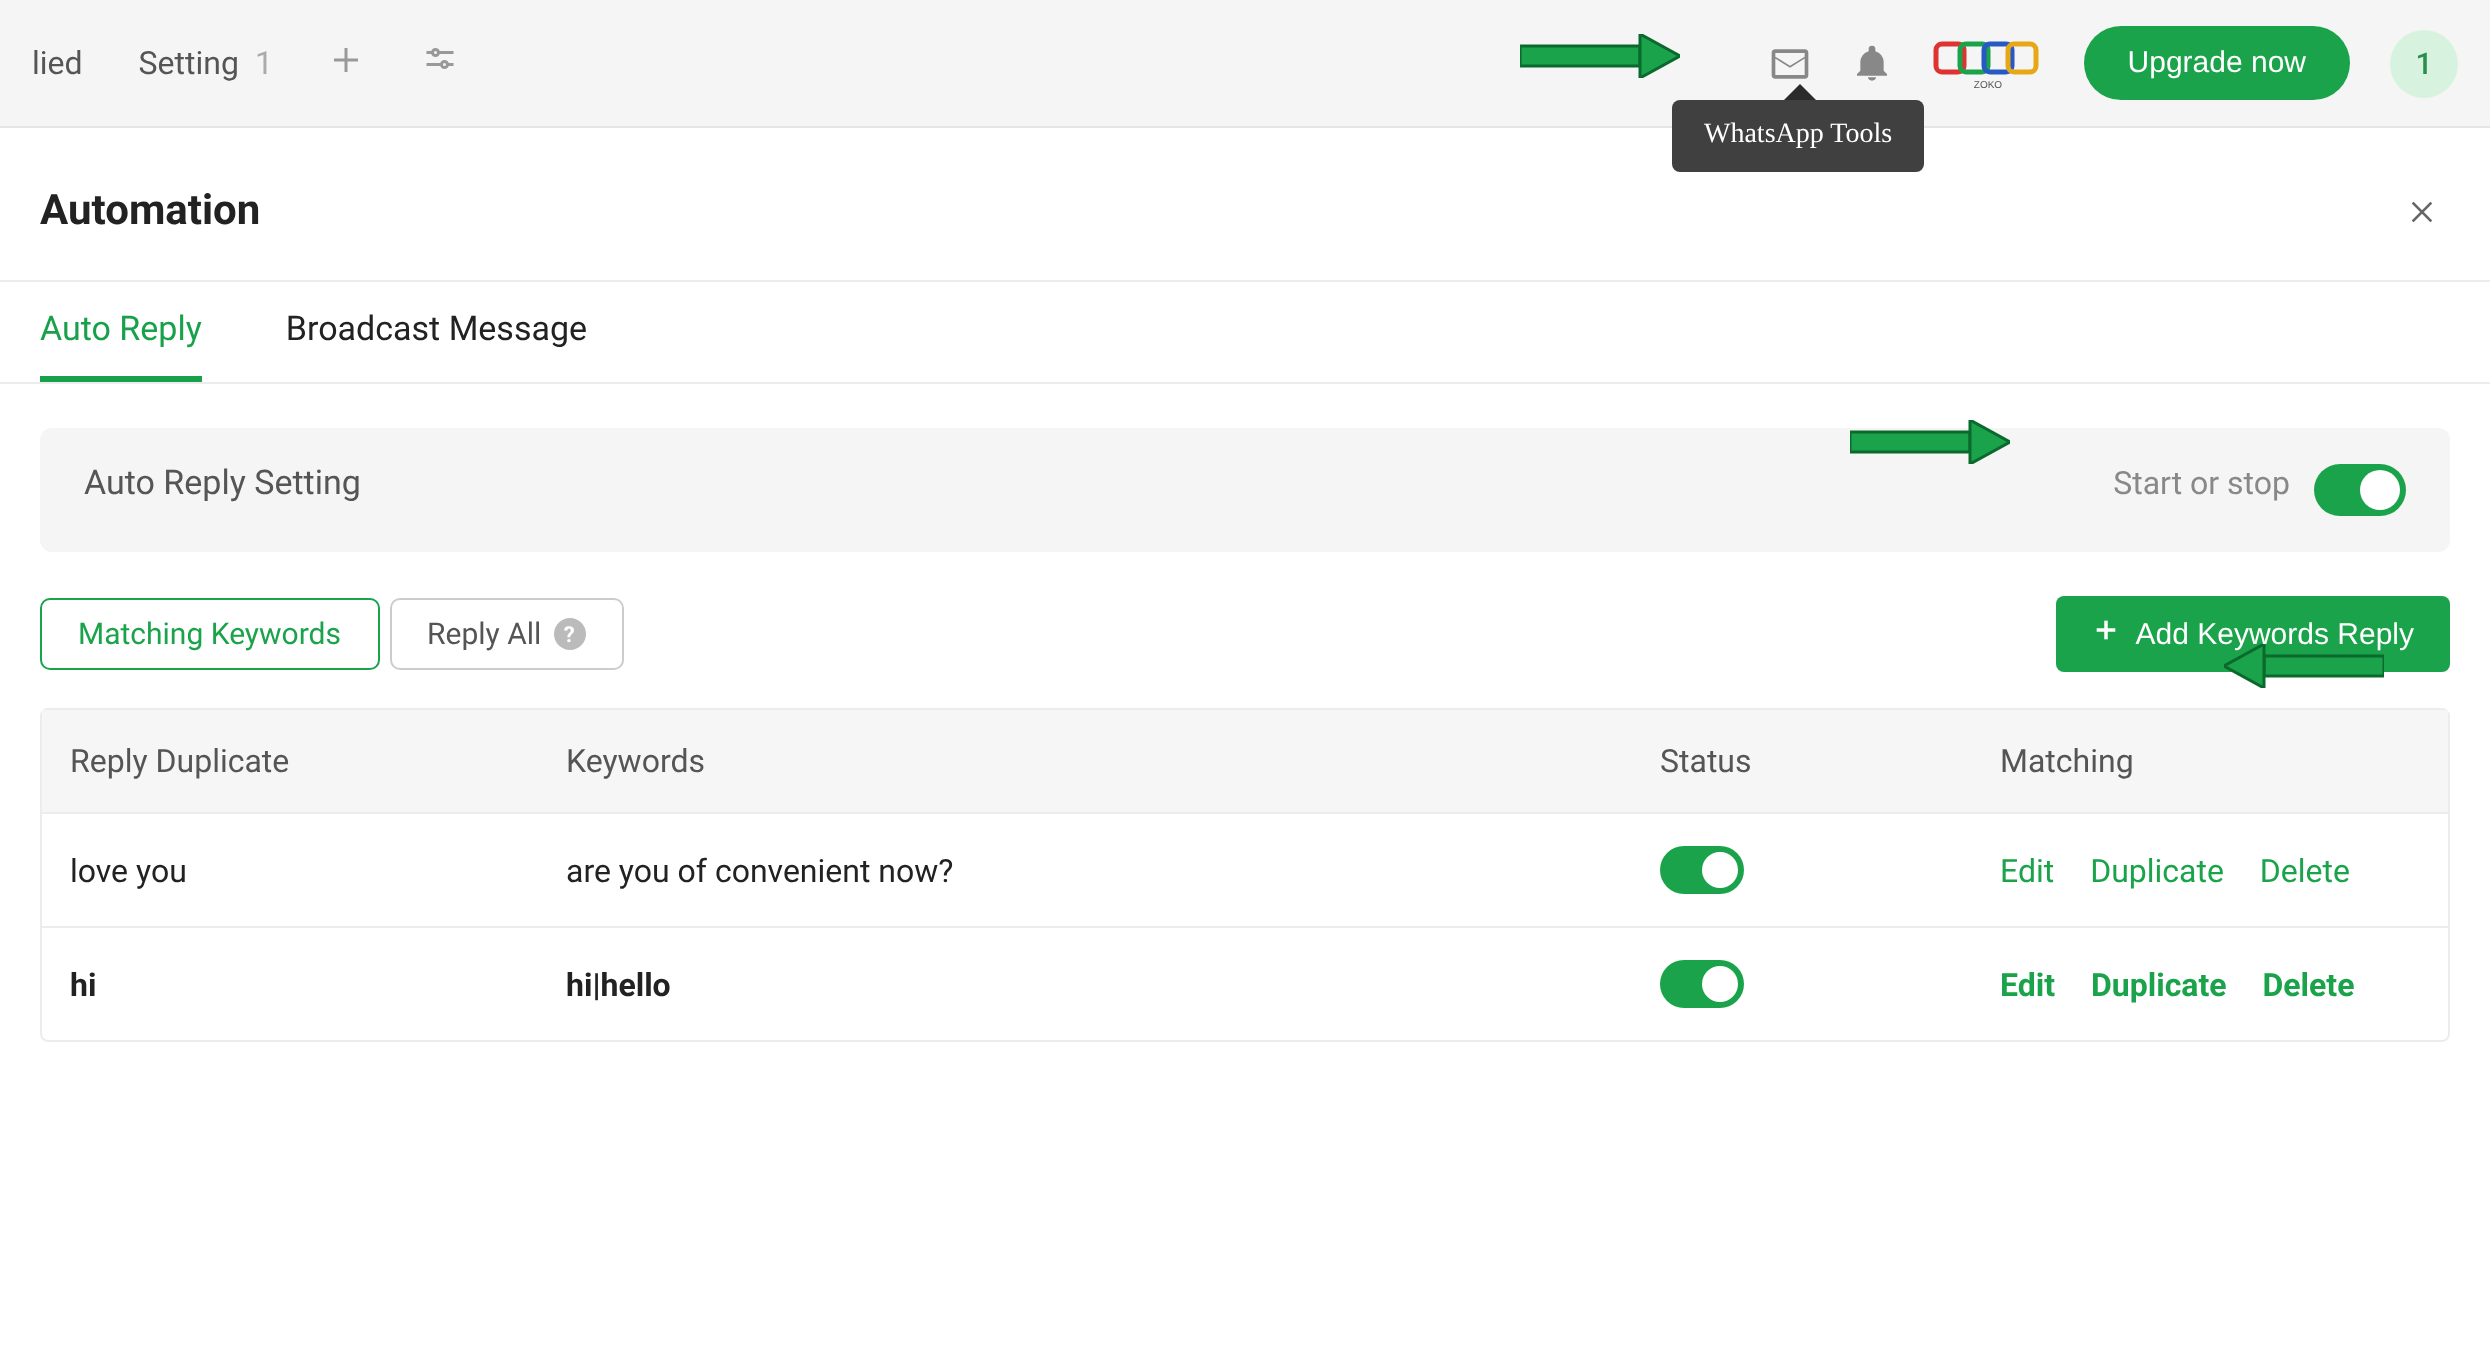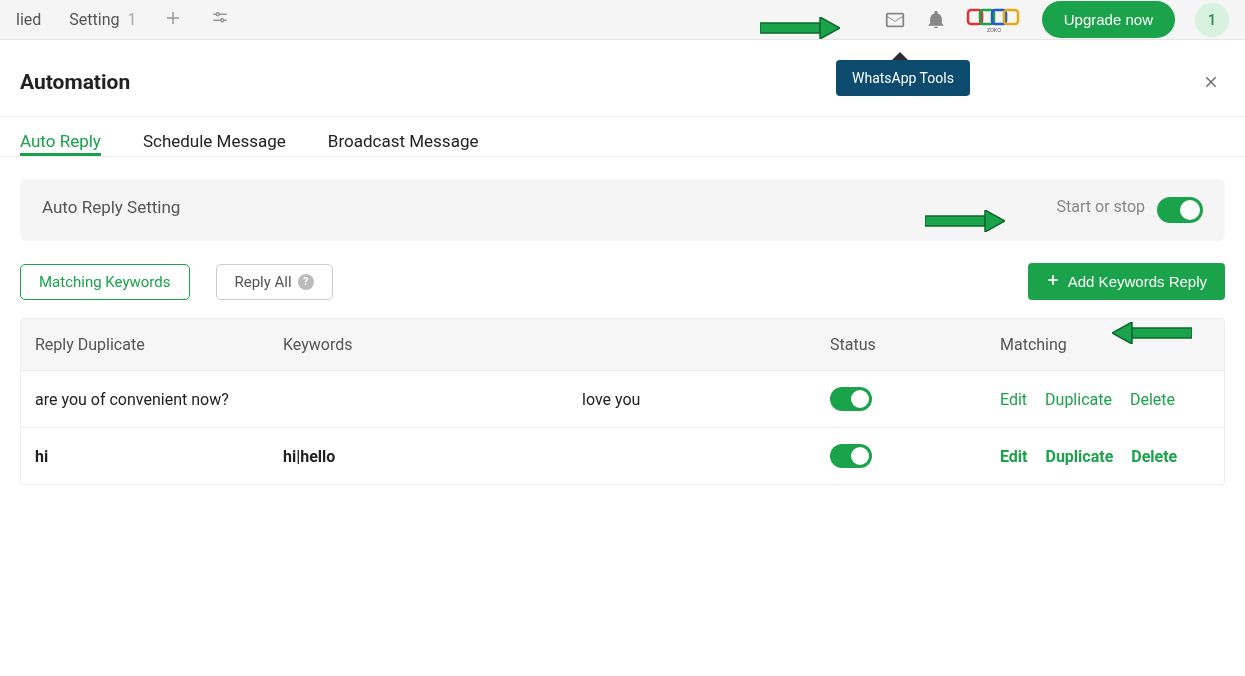--- a/index.html
+++ b/index.html
@@ -7,21 +7,21 @@
     font-family: -apple-system, BlinkMacSystemFont, "Segoe UI", Roboto, Arial, sans-serif;
     background: #fff;
     color: #222;
     width: 1245px;
     height: 676px;
     overflow: hidden;
   }
 
   
   .topbar {
-    height: 40px;
+    height: 64px;
     background: #f5f5f5;
     border-bottom: 1px solid #e5e5e5;
     display: flex;
     align-items: center;
     padding: 0 16px;
     position: relative;
   }
   .topbar-left {
     display: flex;
     align-items: center;
@@ -58,26 +58,27 @@
     font-size:15px;font-weight:500;
   }
   .zoko-logo {
     display:flex;align-items:center;justify-content:center;
     width:56px;height:28px;
   }
 
   
   .tooltip {
     position:absolute;
-    top:60px; left:836px;
-    background:#0c4a6e;color:#fff;
+    top:50px; left:836px;
+    background:#404040;color:#fff;
     font-size:14px;
     padding:10px 16px;
     border-radius:4px;
     white-space:nowrap;
+    font-family:Liberation Serif, serif;
   }
   .tooltip::before {
     content:"";
     position:absolute;
     top:-8px;left:56px;
     border:8px solid transparent;
     border-bottom-color:#2b2b2b;
     border-top:none;
   }
 
@@ -105,21 +106,21 @@
     width:28px;height:28px;display:flex;align-items:center;justify-content:center;
   }
 
   
   .tabs {
     display:flex;gap:42px;
     padding:14px 20px 0 20px;
     border-bottom:1px solid #ececec;
   }
   .tab {
-    padding-bottom:2px;
+    padding-bottom:13px;
     font-size:17px;color:#222;cursor:pointer;
   }
   .tab.active { color:#18a14a;border-bottom:3px solid #18a14a; }
 
   
   .setting-bar {
     margin:22px 20px 0 20px;
     background:#f5f5f5;border-radius:6px;
     padding:18px 22px;
     display:flex;align-items:flex-start;
@@ -139,21 +140,21 @@
   .filter-row {
     display:flex;align-items:center;
     margin:22px 20px 0 20px;
   }
   .pill {
     border:1px solid #ccc;border-radius:5px;
     padding:8px 18px;font-size:15px;cursor:pointer;color:#555;
     display:flex;align-items:center;gap:6px;
   }
   .pill.active { border-color:#1aa34a;color:#1aa34a; }
-  .pill + .pill { margin-left:26px; }
+  .pill + .pill { margin-left:5px; }
   .info-dot {
     width:16px;height:16px;border-radius:50%;background:#bbb;color:#fff;
     display:flex;align-items:center;justify-content:center;font-size:11px;font-weight:bold;
   }
   .add-btn {
     margin-left:auto;
     background:#1aa34a;color:#fff;border:none;border-radius:4px;
     padding:10px 18px;font-size:15px;cursor:pointer;
     display:flex;align-items:center;gap:8px;
   }
@@ -266,21 +267,20 @@
   <div class="close-x">
     <svg width="16" height="16" viewBox="0 0 24 24" stroke="currentColor" stroke-width="2" fill="none">
         <line x1="5" y1="5" x2="19" y2="19"></line>
         <line x1="19" y1="5" x2="5" y2="19"></line>
       </svg>
   </div>
 </div>
 
 <div class="tabs">
   <div class="tab active">Auto Reply</div>
-  <div class="tab">Schedule Message</div>
   <div class="tab">Broadcast Message</div>
 </div>
 
 <div class="setting-bar">
   <div class="label">Auto Reply Setting</div>
   <div class="toggle-label">Start or stop</div>
   <div class="toggle">
       <div class="knob"></div>
     </div>
 </div>
@@ -306,22 +306,22 @@
   <div class="thead">
     <div class="th col-template">Reply Duplicate</div>
     <div class="th col-keywords">Keywords</div>
     <div class="th col-status">Status</div>
     <div class="th col-actions">
       <span class="col-actions-inner">Matching</span>
     </div>
   </div>
 
   <div class="trow">
+    <div class="td col-template">love you</div>
     <div class="td col-keywords">are you of convenient now?</div>
-    <div class="td col-template">love you</div>
     <div class="td col-status">
       <div class="sm-toggle">
           <div class="knob"></div>
         </div>
     </div>
     <div class="td col-actions">
       <span class="action-link">Edit</span>
       <span class="action-link">Duplicate</span>
       <span class="action-link">Delete</span>
     </div>

